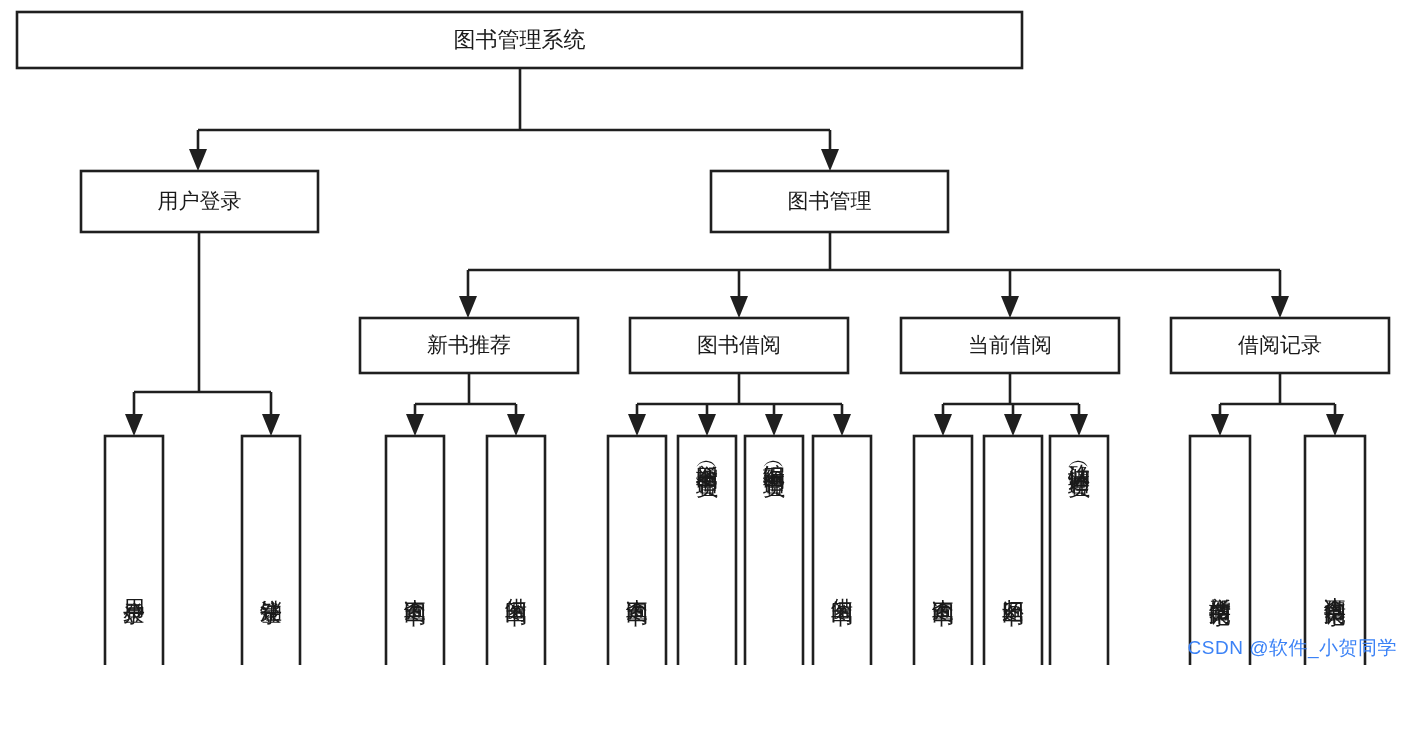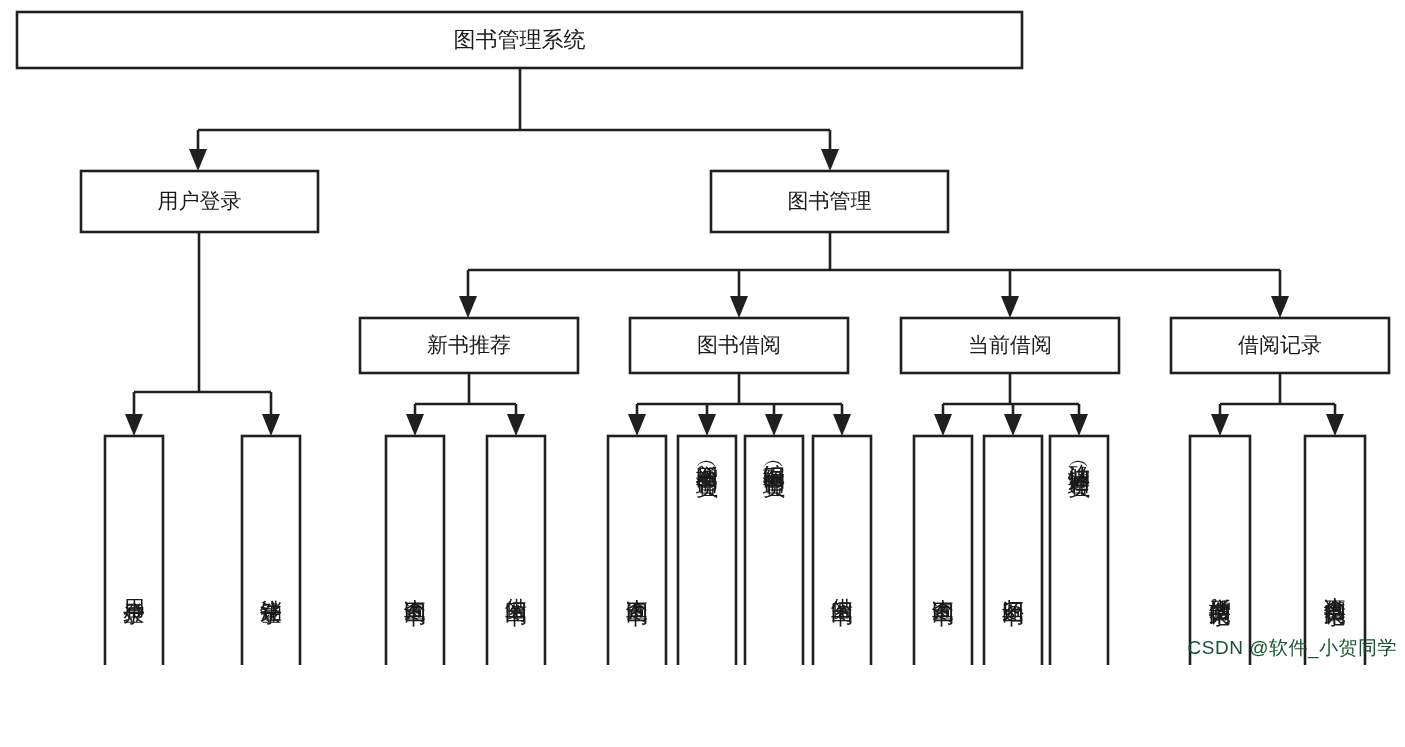--- a/index.html
+++ b/index.html
@@ -71,21 +71,21 @@
     color: #1a1a1a;
     letter-spacing: 2px;
     white-space: nowrap;
   }
   .watermark {
     position: absolute;
     right: 8px;
     bottom: 4px;
     font-family: "Liberation Sans", "DejaVu Sans", sans-serif;
     font-size: 19px;
-    color: #14532d;
+    color: #3b82f6;
     letter-spacing: 0.5px;
     white-space: nowrap;
     pointer-events: none;
   }
 </style>
 </head>
 <body>
 
 <div id="diagram-root">
 

